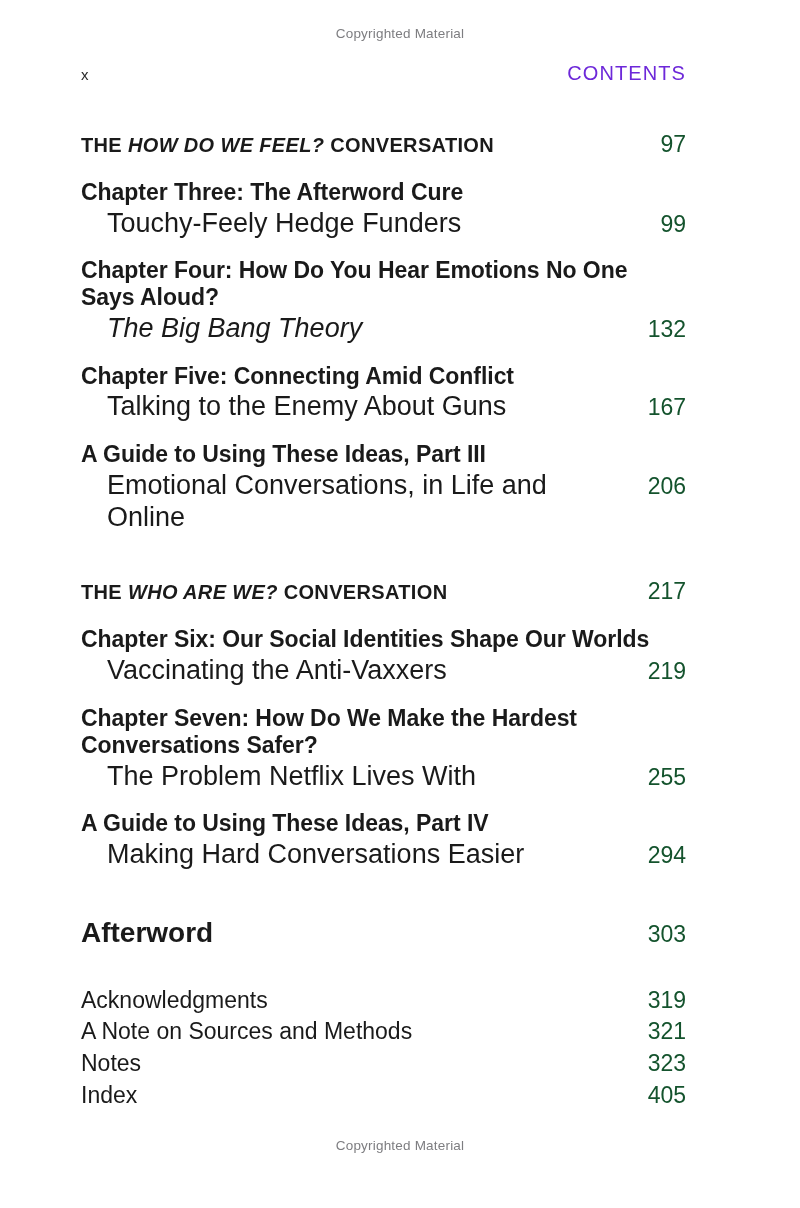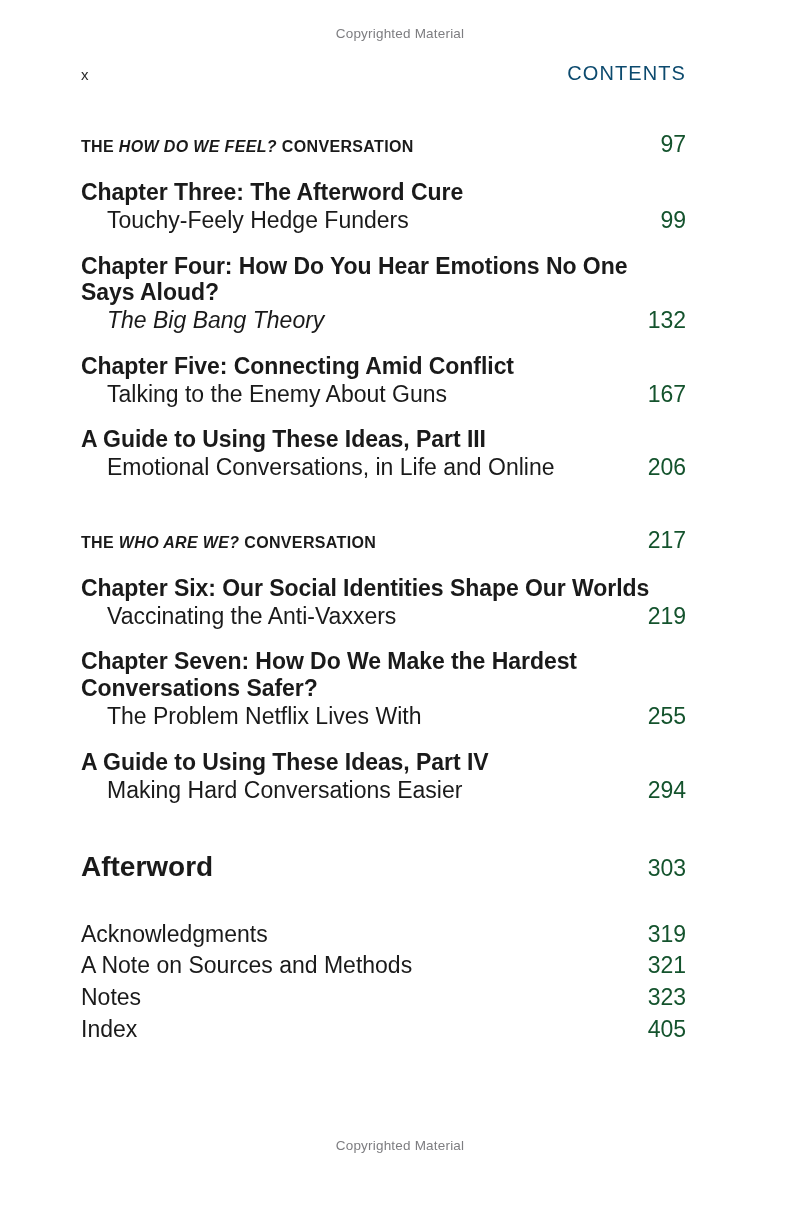--- a/index.html
+++ b/index.html
@@ -55,21 +55,21 @@
     align-items: baseline;
     justify-content: space-between;
   }
   .folio {
     font-size: 15px;
     color: #2b2b2b;
     letter-spacing: 0.5px;
   }
   .running-title {
     font-size: 20px;
-    color: #0c4a6e;
+    color: #6d28d9;
     letter-spacing: 1.1px;
   }
 
   
   .toc {
     position: absolute;
     top: 131px;
     left: 81px;
     width: 605px;
   }
@@ -91,21 +91,21 @@
     font-size: 23px;
     color: #14532d;
     white-space: nowrap;
   }
 
   
   .part {
     margin-bottom: 21px;
   }
   .part .entry-text {
-    font-size: 16px;
+    font-size: 20px;
     font-weight: bold;
     letter-spacing: 0.35px;
     text-transform: uppercase;
     line-height: 1.25;
   }
   .part .entry-text .ital {
     font-style: italic;
   }
 
   
@@ -113,21 +113,21 @@
     margin-bottom: 18px;
   }
   .group-title {
     font-size: 23px;
     font-weight: bold;
     line-height: 1.17;
     letter-spacing: -0.05px;
     margin-bottom: 1px;
   }
   .group .entry-text.sub {
-    font-size: 23px;
+    font-size: 27px;
     font-weight: normal;
     line-height: 1.2;
     padding-left: 26px;
   }
   .group .entry-text.sub.italic-sub {
     font-style: italic;
   }
 
   
   .standalone {

